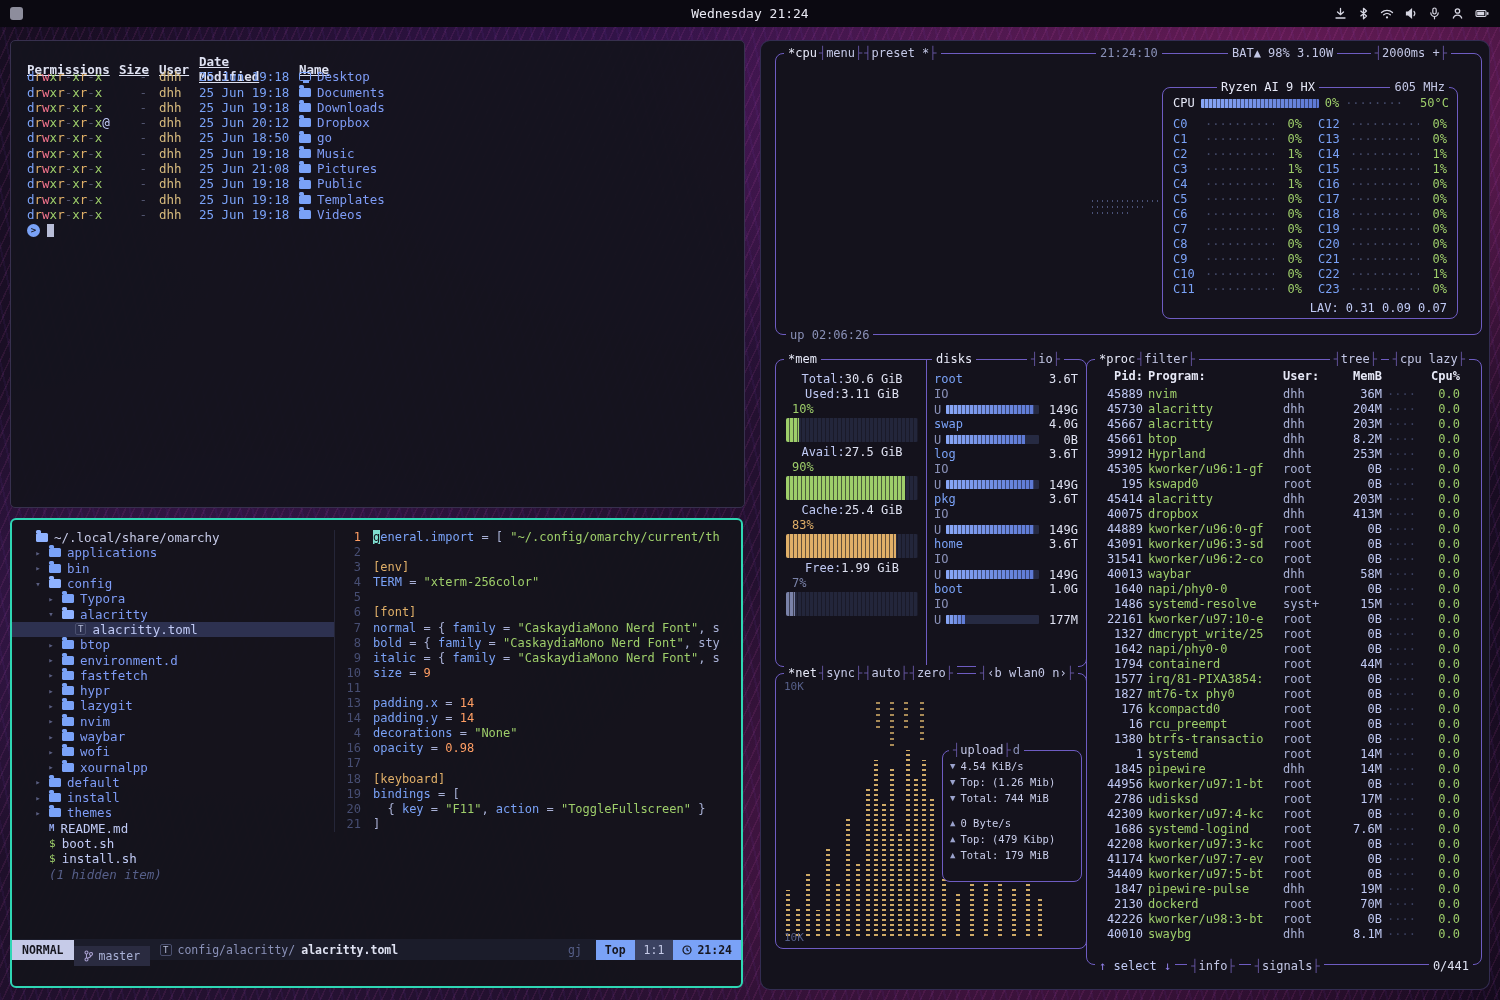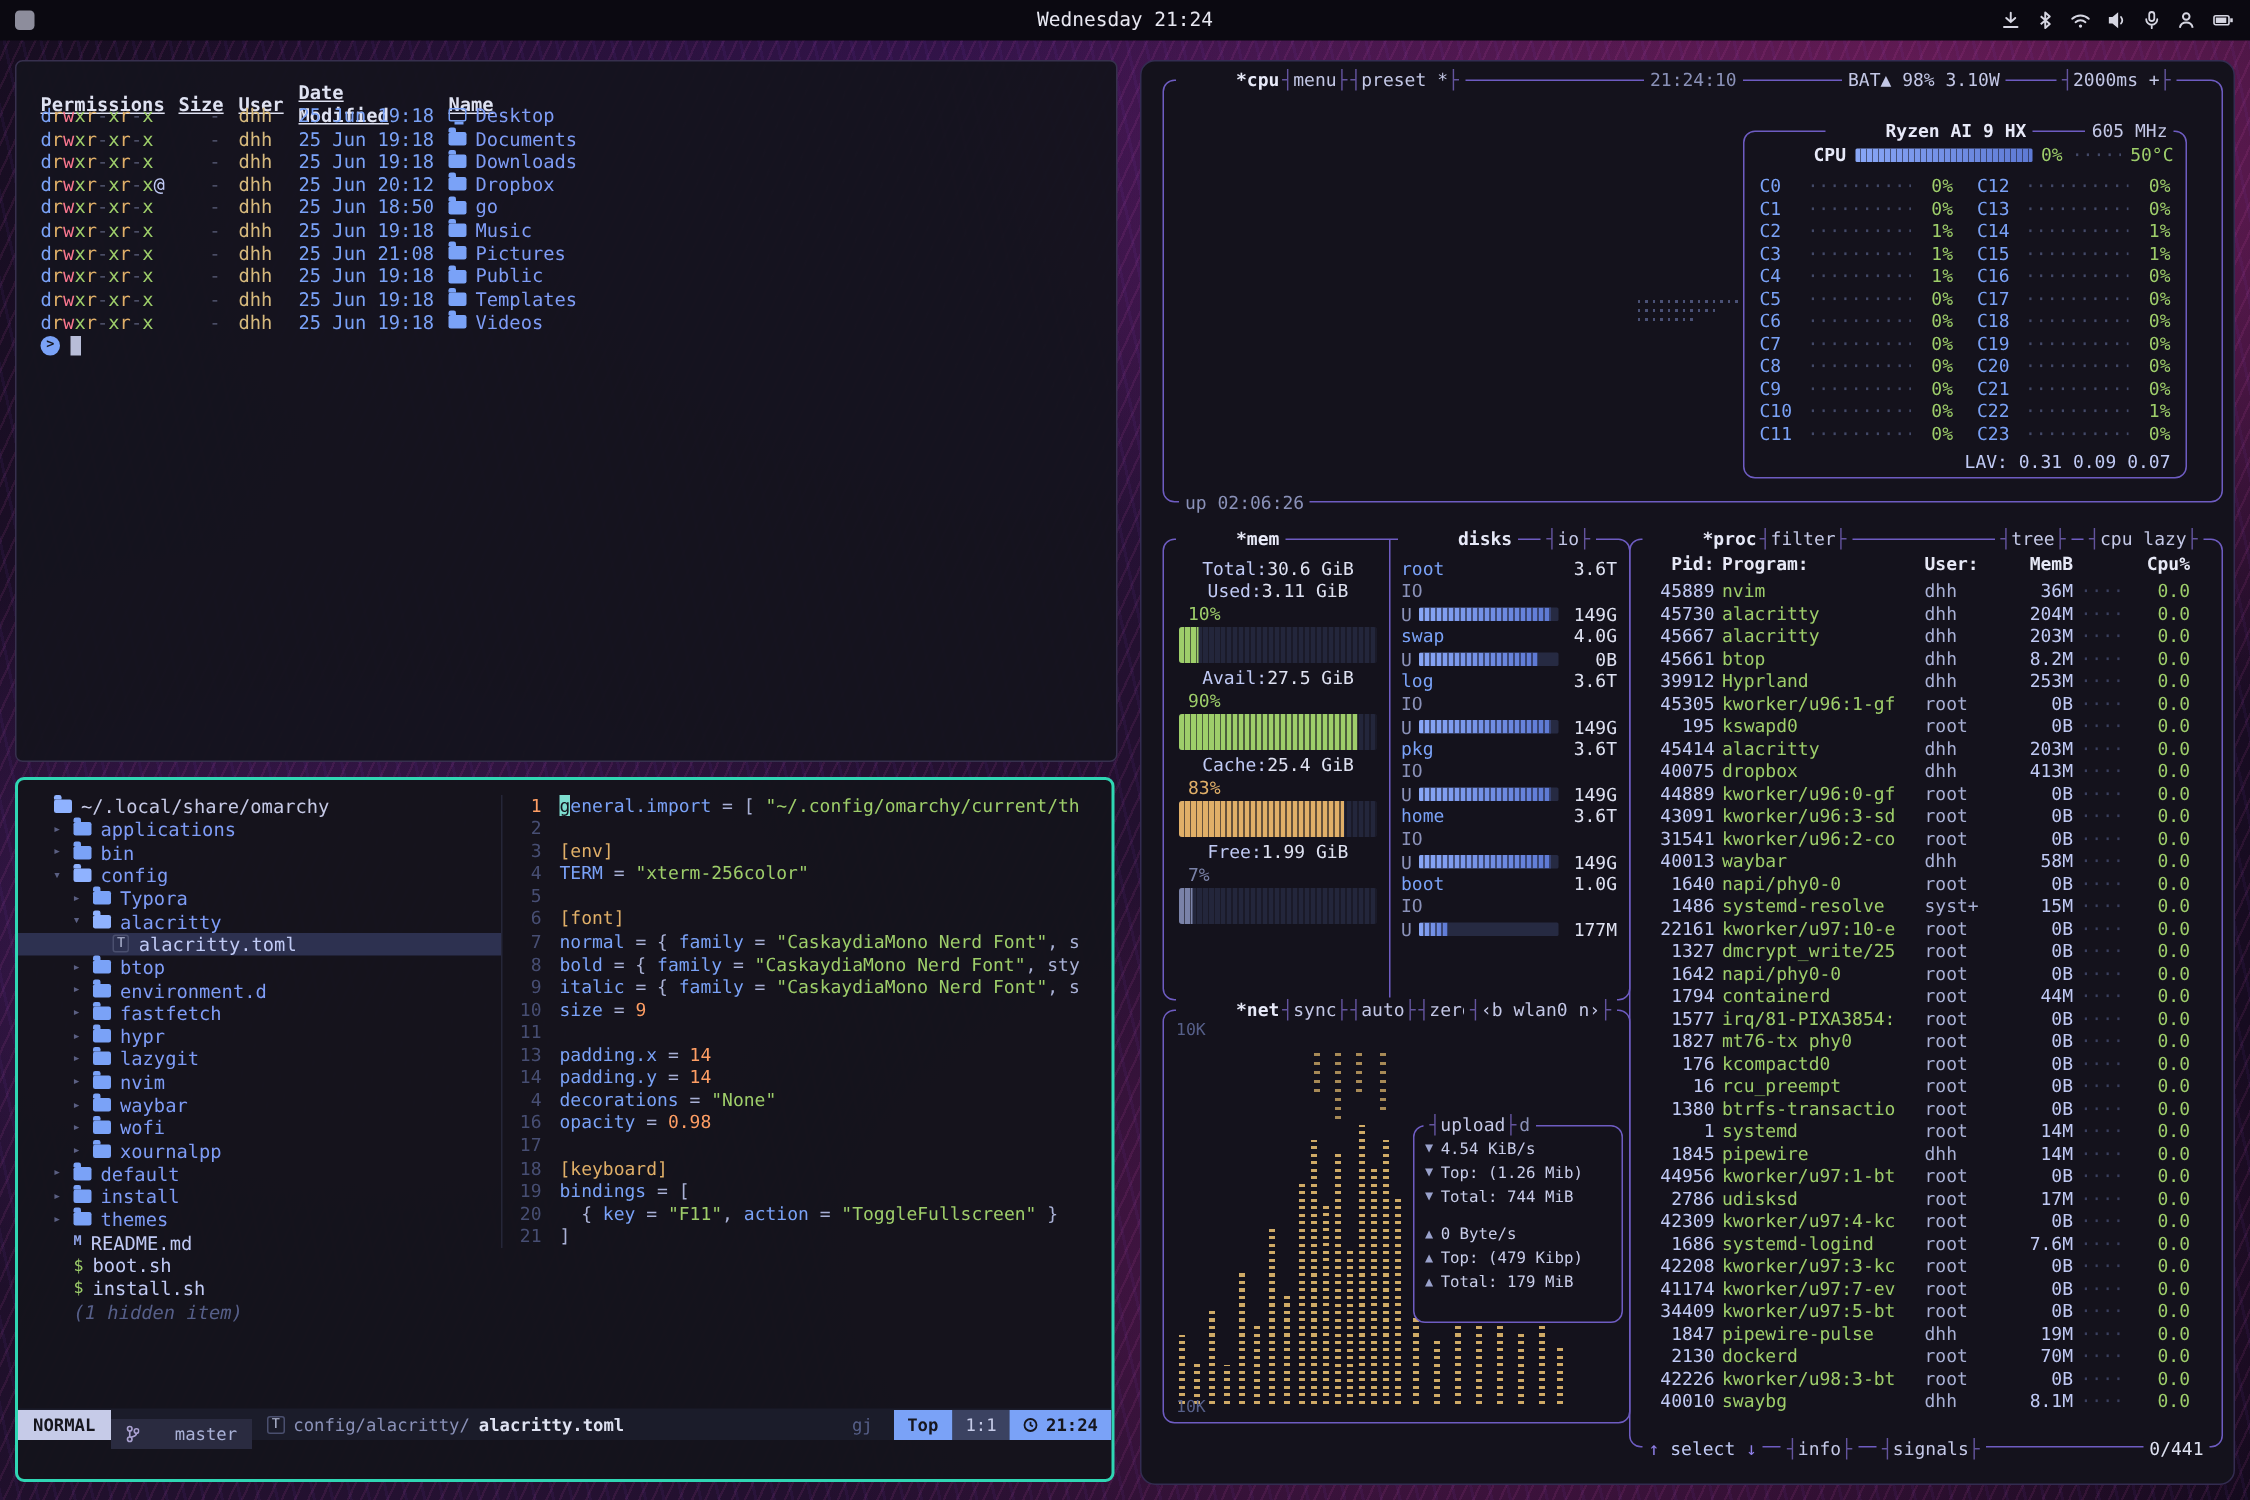--- a/index.html
+++ b/index.html
@@ -78,37 +78,37 @@
   .code-line { display:flex; white-space:pre; }
   .gut { width:38px; text-align:right; padding-right:12px; color:#474e73; flex:none; }
   .gut.cur { color:#ff9e64; }
   .tk-k { color:#7aa2f7; } .tk-p { color:#a9b1d6; } .tk-s { color:#9ece6a; }
   .tk-n { color:#ff9e64; } .tk-h { color:#e0af68; }
   .tk-c { background:#7fded0; color:#14141c; }
 
   .statusline { position:absolute; left:0; right:0; bottom:26px; height:21px;
     background:#1b1c2a; display:flex; align-items:center; font-size:11.5px; color:#a9b1d6; }
   .sl-mode { background:#c6cbe8; color:#16161e; font-weight:bold; padding:3px 10px; }
-  .sl-git { background:#2a2b40; padding:3px 10px; display:flex; align-items:center; gap:24px;margin-top:12px; }
+  .sl-git { background:#2a2b40; padding:3px 10px; display:flex; align-items:center; gap:6px;margin-top:12px; }
   .sl-file { padding:3px 10px; display:flex; align-items:center; gap:6px; }
   .sl-file b { color:#dfe2f2; }
   .sl-right { margin-left:auto; display:flex; align-items:center; }
   .sl-keys { color:#565f89; margin-right:14px; }
   .sl-top { background:#7aa2f7; color:#16161e; font-weight:bold; padding:3px 9px; }
   .sl-pos { background:#3b4261; color:#c6cbe8; padding:3px 9px; }
   .sl-time { background:#7aa2f7; color:#16161e; font-weight:bold; padding:3px 9px; display:flex; gap:5px; align-items:center; }
 
   
   #win-btop { left:760px; top:40px; width:730px; height:950px;
     background:#14121c; border:1px solid rgba(110,95,180,0.35); border-radius:10px;
     font-size:12px; color:#c0caf5; overflow:hidden; }
   .bbox { position:absolute; border:1px solid #6e5cc2; border-radius:8px; }
   .btitle { position:absolute; top:-9px; height:17px; line-height:17px; background:#14121c;
     padding:0 4px; font-size:12px; color:#c3c7e6; white-space:nowrap; display:flex; gap:2px; align-items:center; }
-  .bname { color:#e7e9f8; font-weight:bold;margin-left:36px; }
+  .bname { color:#e7e9f8; font-weight:normal; }
   .pill { color:#c3c7e6; }
   .pill::before { content:"┤"; color:#63549e; }
   .pill::after { content:"├"; color:#63549e; }
   .dim { color:#8a91b8; }
   .grn { color:#9ece6a; }
 
   #cpu-box { left:14px; top:12px; width:707px; height:282px; }
   #cpu-sub { position:absolute; left:386px; top:33px; width:296px; height:232px;
     border:1px solid #6e5cc2; border-radius:8px; }
   .cpu-row { position:absolute; left:10px; right:8px; top:8px; display:flex; align-items:center; gap:6px; }

